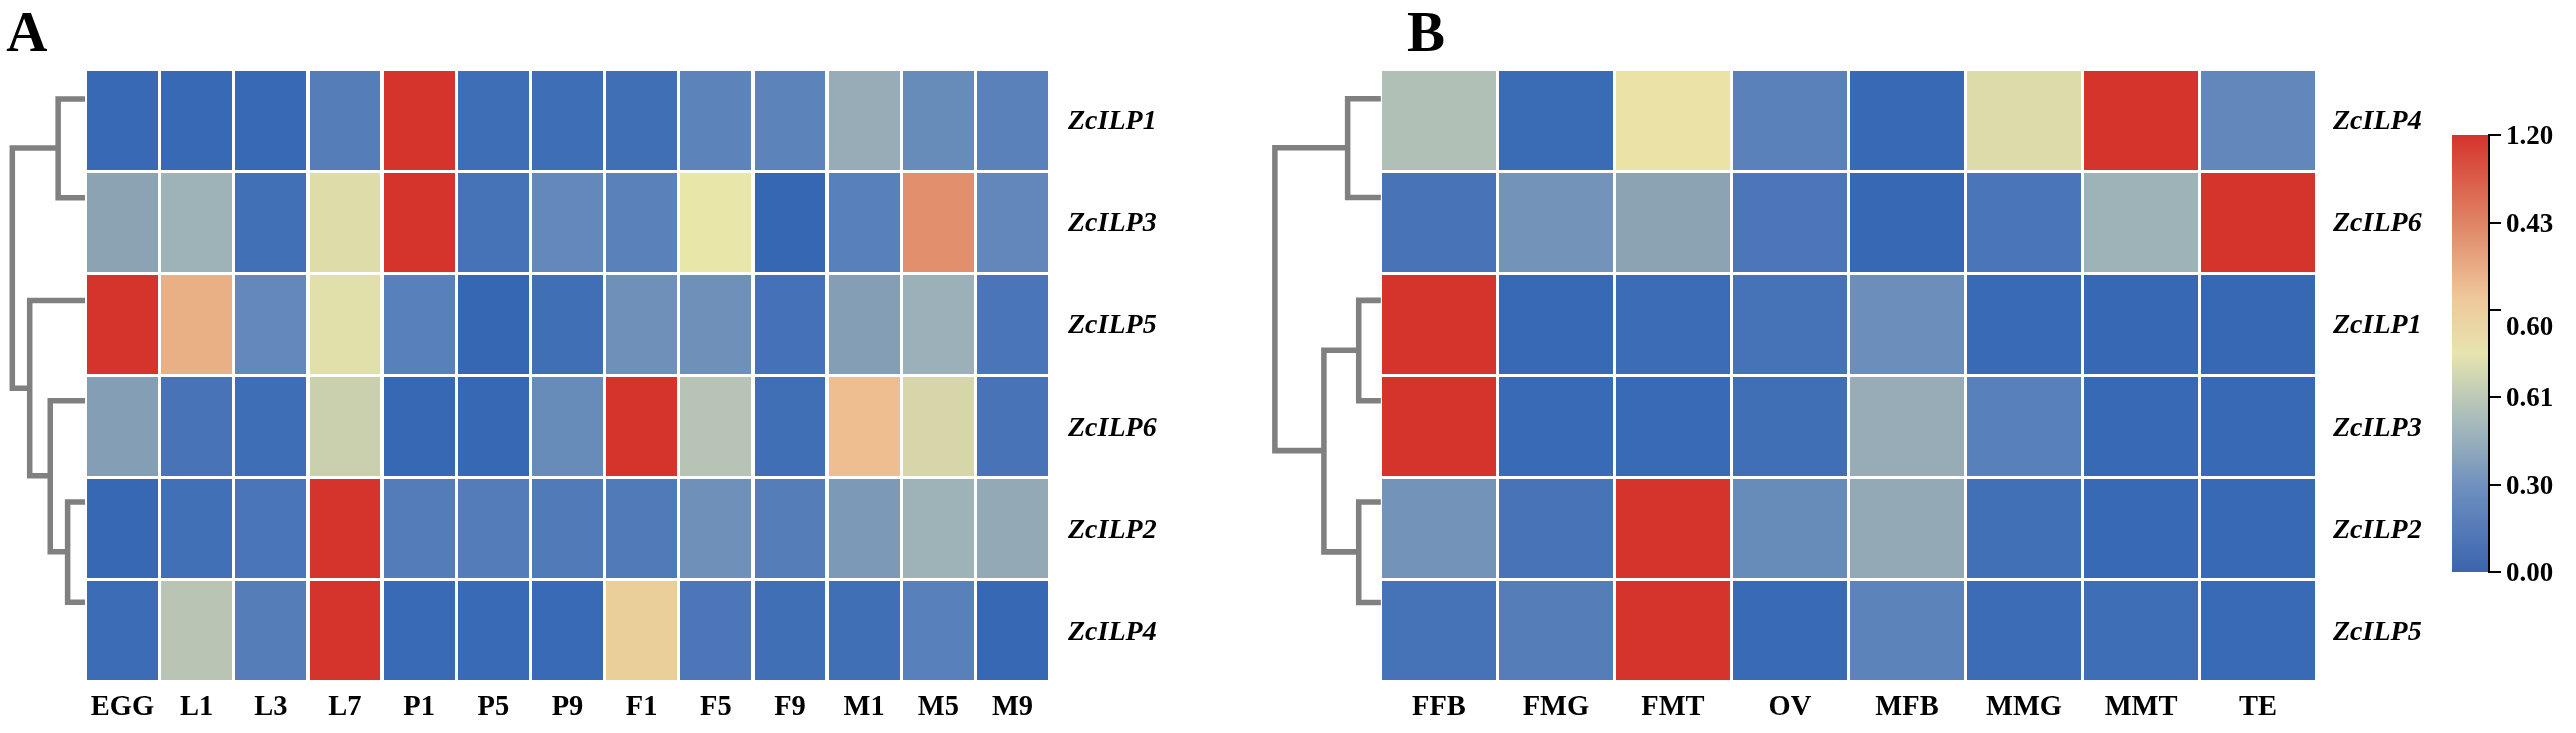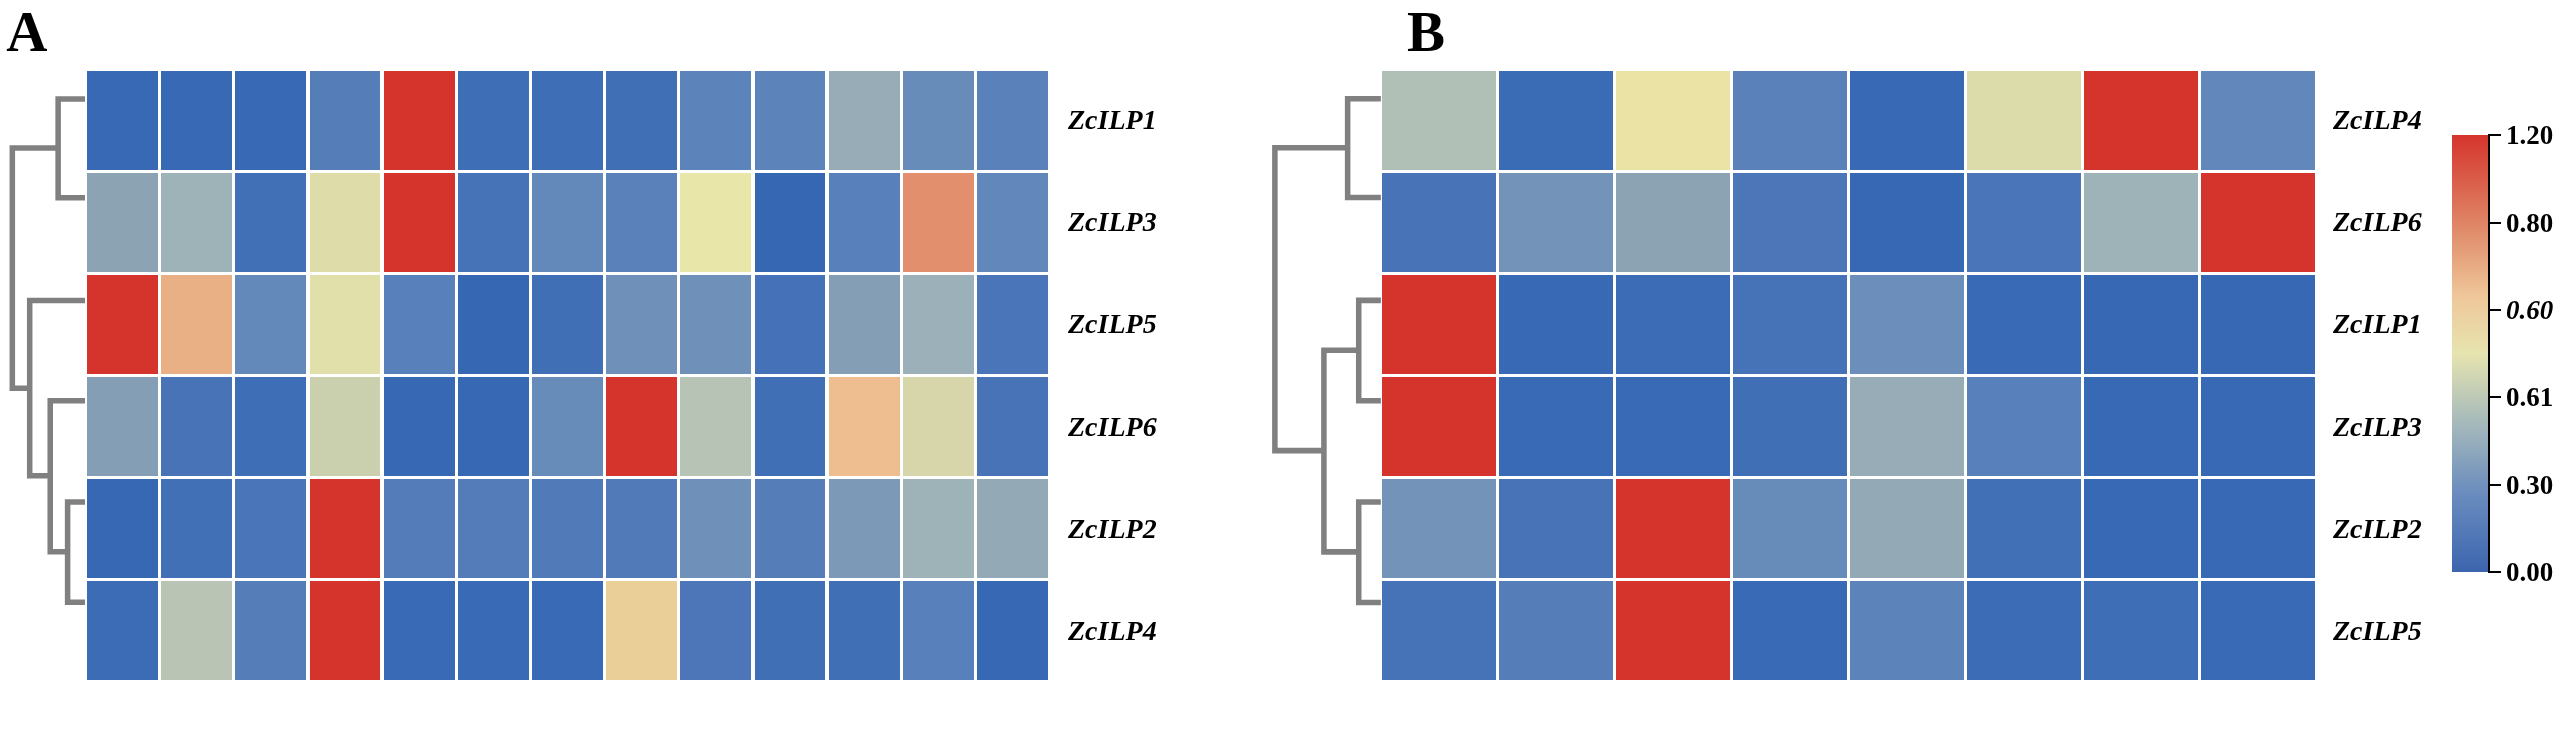--- a/index.html
+++ b/index.html
@@ -158,20 +158,35 @@
 
   <div class="row-labels" id="rows-a" style="left: 1068px; top: 71px; height: 609px; grid-template-rows: repeat(6, 1fr);">
       <div class="row-label">ZcILP1</div>
       <div class="row-label">ZcILP3</div>
       <div class="row-label">ZcILP5</div>
       <div class="row-label">ZcILP6</div>
       <div class="row-label">ZcILP2</div>
       <div class="row-label">ZcILP4</div>
     </div>
 
+  <div class="col-labels" id="cols-a" style="left: 87px; top: 690px; width: 961px; grid-template-columns: repeat(13, 1fr);">
+      <div class="col-label">EGG</div>
+      <div class="col-label">L1</div>
+      <div class="col-label">L3</div>
+      <div class="col-label">L7</div>
+      <div class="col-label">P1</div>
+      <div class="col-label">P5</div>
+      <div class="col-label">P9</div>
+      <div class="col-label">F1</div>
+      <div class="col-label">F5</div>
+      <div class="col-label">F9</div>
+      <div class="col-label">M1</div>
+      <div class="col-label">M5</div>
+      <div class="col-label">M9</div>
+    </div>
 </div>
 
 <div class="panel" id="panel-b">
   <div class="panel-letter" style="left:142px;top:3.2px;">B</div>
 
   <div class="dendro" id="dendro-b" style="left:4.7px;top:71px;width:111px;height:609px;">
     <svg width="111" height="609" viewBox="0 0 140 770">
       <g fill="none" stroke="#808080" stroke-width="7" stroke-linecap="butt">
         <path d="M140,35 L98,35 L98,160 L140,160"></path>
         <path d="M140,290 L112,290 L112,417 L140,417"></path>
@@ -237,31 +252,41 @@
 
   <div class="row-labels" id="rows-b" style="left: 1068px; top: 71px; height: 609px; grid-template-rows: repeat(6, 1fr);">
       <div class="row-label">ZcILP4</div>
       <div class="row-label">ZcILP6</div>
       <div class="row-label">ZcILP1</div>
       <div class="row-label">ZcILP3</div>
       <div class="row-label">ZcILP2</div>
       <div class="row-label">ZcILP5</div>
     </div>
 
+  <div class="col-labels" id="cols-b" style="left: 117px; top: 690px; width: 933px; grid-template-columns: repeat(8, 1fr);">
+      <div class="col-label">FFB</div>
+      <div class="col-label">FMG</div>
+      <div class="col-label">FMT</div>
+      <div class="col-label">OV</div>
+      <div class="col-label">MFB</div>
+      <div class="col-label">MMG</div>
+      <div class="col-label">MMT</div>
+      <div class="col-label">TE</div>
+    </div>
 </div>
 
 <div id="colorbar"></div>
 <div id="colorbar-axis"></div>
 <div id="cb-ticks">
     <div class="cb-tick" style="top: 134px;"></div>
     <div class="cb-tick-label" style="top: 135px;">1.20</div>
     <div class="cb-tick" style="top: 222px;"></div>
-    <div class="cb-tick-label" style="top: 223px;">0.80</div>
+    <div class="cb-tick-label" style="top: 223px;">0.43</div>
     <div class="cb-tick" style="top: 309px;"></div>
-    <div class="cb-tick-label" style="top: 310px; font-style: italic;">0.60</div>
+    <div class="cb-tick-label" style="top: 326px;">0.60</div>
     <div class="cb-tick" style="top: 396px;"></div>
     <div class="cb-tick-label" style="top: 397px;">0.61</div>
     <div class="cb-tick" style="top: 484px;"></div>
     <div class="cb-tick-label" style="top: 485px;">0.30</div>
     <div class="cb-tick" style="top: 571px;"></div>
     <div class="cb-tick-label" style="top: 572px;">0.00</div>
   </div>
 
 
 </body></html>

